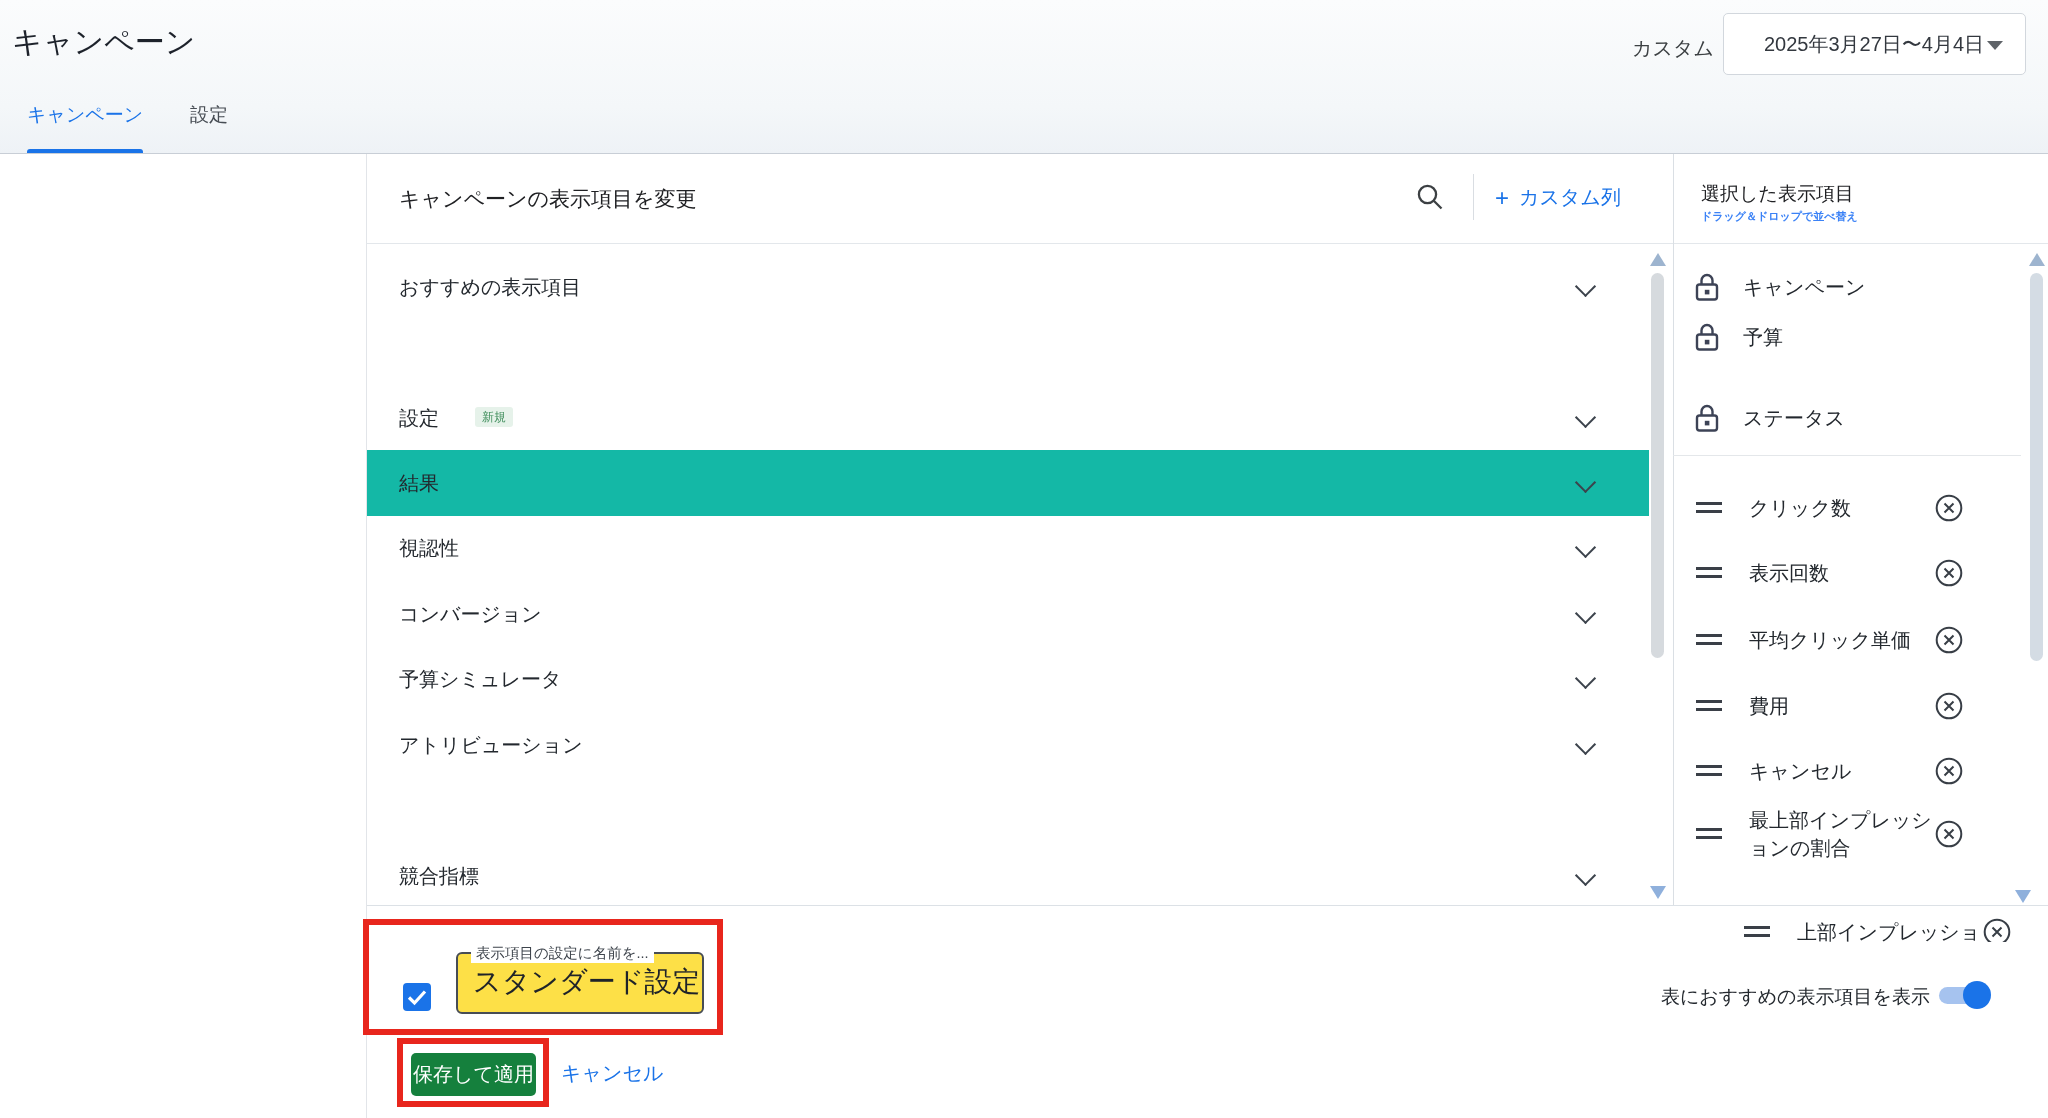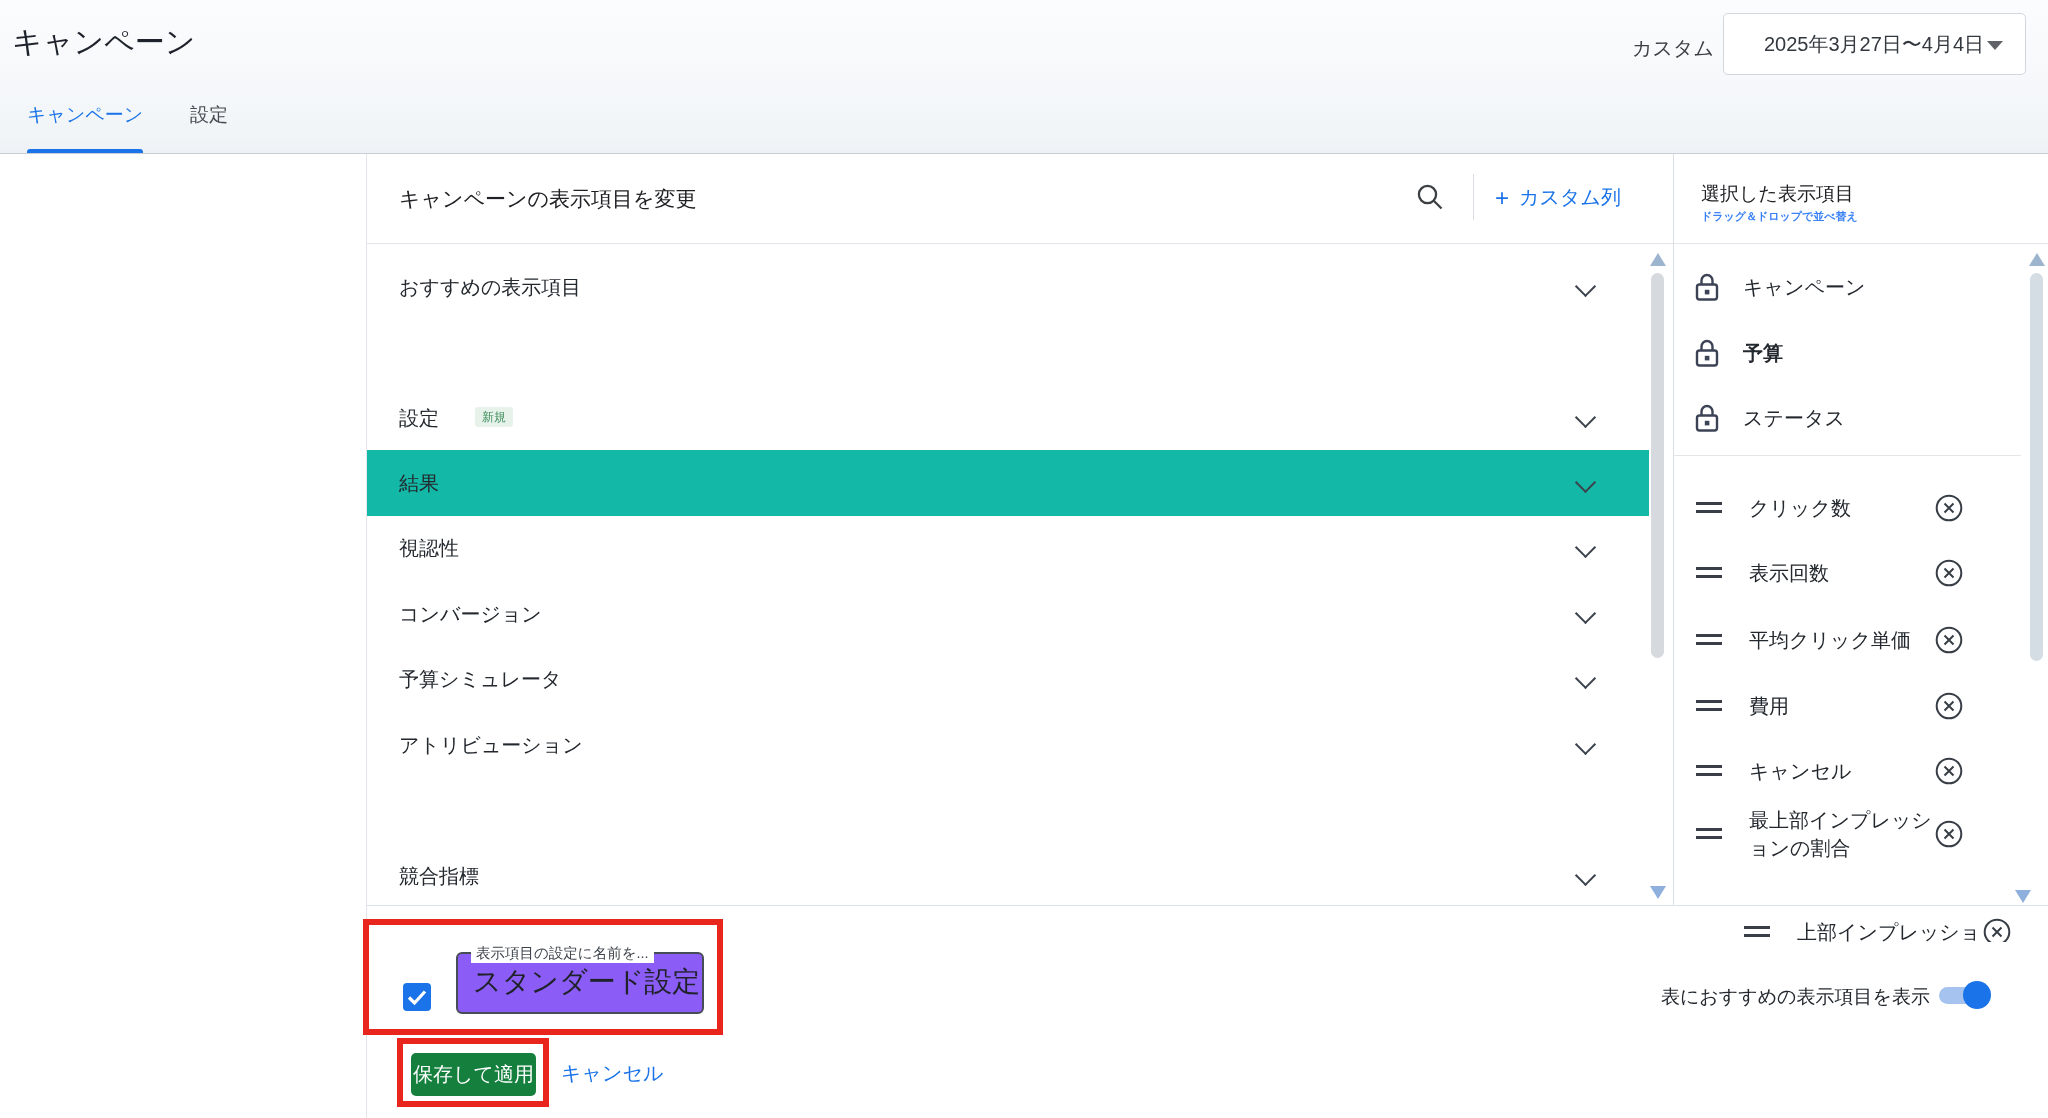--- a/index.html
+++ b/index.html
@@ -65,21 +65,21 @@
   .remove{position:absolute;left:262px;cursor:pointer;width:28px;height:28px;}
   .bottom-line{position:absolute;left:0;top:751px;width:1682px;height:1px;background:#dce1e6;}
 
   
   .ann{position:absolute;border:6px solid #e8261d;box-sizing:border-box;pointer-events:none;}
   .ann1{left:-4px;top:765px;width:360px;height:116px;}
   .ann2{left:30px;top:884px;width:152px;height:69px;}
   .checkbox{position:absolute;left:36px;top:829px;width:28px;height:28px;background:#1a73e8;
     border-radius:4px;cursor:pointer;}
   .name-field{position:absolute;left:89px;top:798px;width:248px;height:62px;border:2px solid #474d55;
-    border-radius:6px;box-sizing:border-box;background:#8b5cf6;cursor:text;}
+    border-radius:6px;box-sizing:border-box;background:#fde047;cursor:text;}
   .name-field .flabel{position:absolute;left:13px;top:-10px;background:#fff;padding:0 5px;
     font-size:14.5px;color:#3e444c;white-space:nowrap;}
   .name-field .fvalue{position:absolute;left:15px;top:0;line-height:56px;font-size:28px;color:#1f2329;}
   .save-btn{position:absolute;left:44px;top:899px;width:125px;height:43px;background:#15803d;
     border-radius:5px;color:#fff;font-size:20px;text-align:center;line-height:43px;cursor:pointer;}
   .cancel-btn{position:absolute;left:194px;top:906px;font-size:20px;color:#1a73e8;cursor:pointer;}
   .toggle-label{position:absolute;left:1293px;top:830px;width:270px;text-align:right;font-size:19px;color:#23282e;}
   .toggle{position:absolute;left:1572px;top:833px;width:46px;height:17px;border-radius:9px;
     background:#a6c3ef;cursor:pointer;}
   .toggle .knob{position:absolute;right:-6px;top:-6px;width:28px;height:28px;border-radius:50%;background:#1a73e8;}
@@ -160,21 +160,21 @@
     <div class="lock-row" style="top:111px;">
       <span class="lock-icn">
         <svg width="26" height="30" viewBox="0 0 26 30">
           <path d="M7.5 13 V8.5 a5.5 5.5 0 0 1 11 0 V13" fill="none" stroke="#3d4356" stroke-width="2.4"></path>
           <rect x="3" y="12.5" width="20" height="15" rx="2.5" fill="none" stroke="#3d4356" stroke-width="2.4"></rect>
           <rect x="10.8" y="17.8" width="4.6" height="4.6" fill="#3d4356"></rect>
         </svg>
       </span>
       <span class="lock-label">キャンペーン</span>
     </div>
-    <div class="lock-row" style="top:177px;font-weight:bold;">
+    <div class="lock-row" style="top:161px;">
       <span class="lock-icn">
         <svg width="26" height="30" viewBox="0 0 26 30">
           <path d="M7.5 13 V8.5 a5.5 5.5 0 0 1 11 0 V13" fill="none" stroke="#3d4356" stroke-width="2.4"></path>
           <rect x="3" y="12.5" width="20" height="15" rx="2.5" fill="none" stroke="#3d4356" stroke-width="2.4"></rect>
           <rect x="10.8" y="17.8" width="4.6" height="4.6" fill="#3d4356"></rect>
         </svg>
       </span>
       <span class="lock-label">予算</span>
     </div>
     <div class="lock-row" style="top:242px;">

